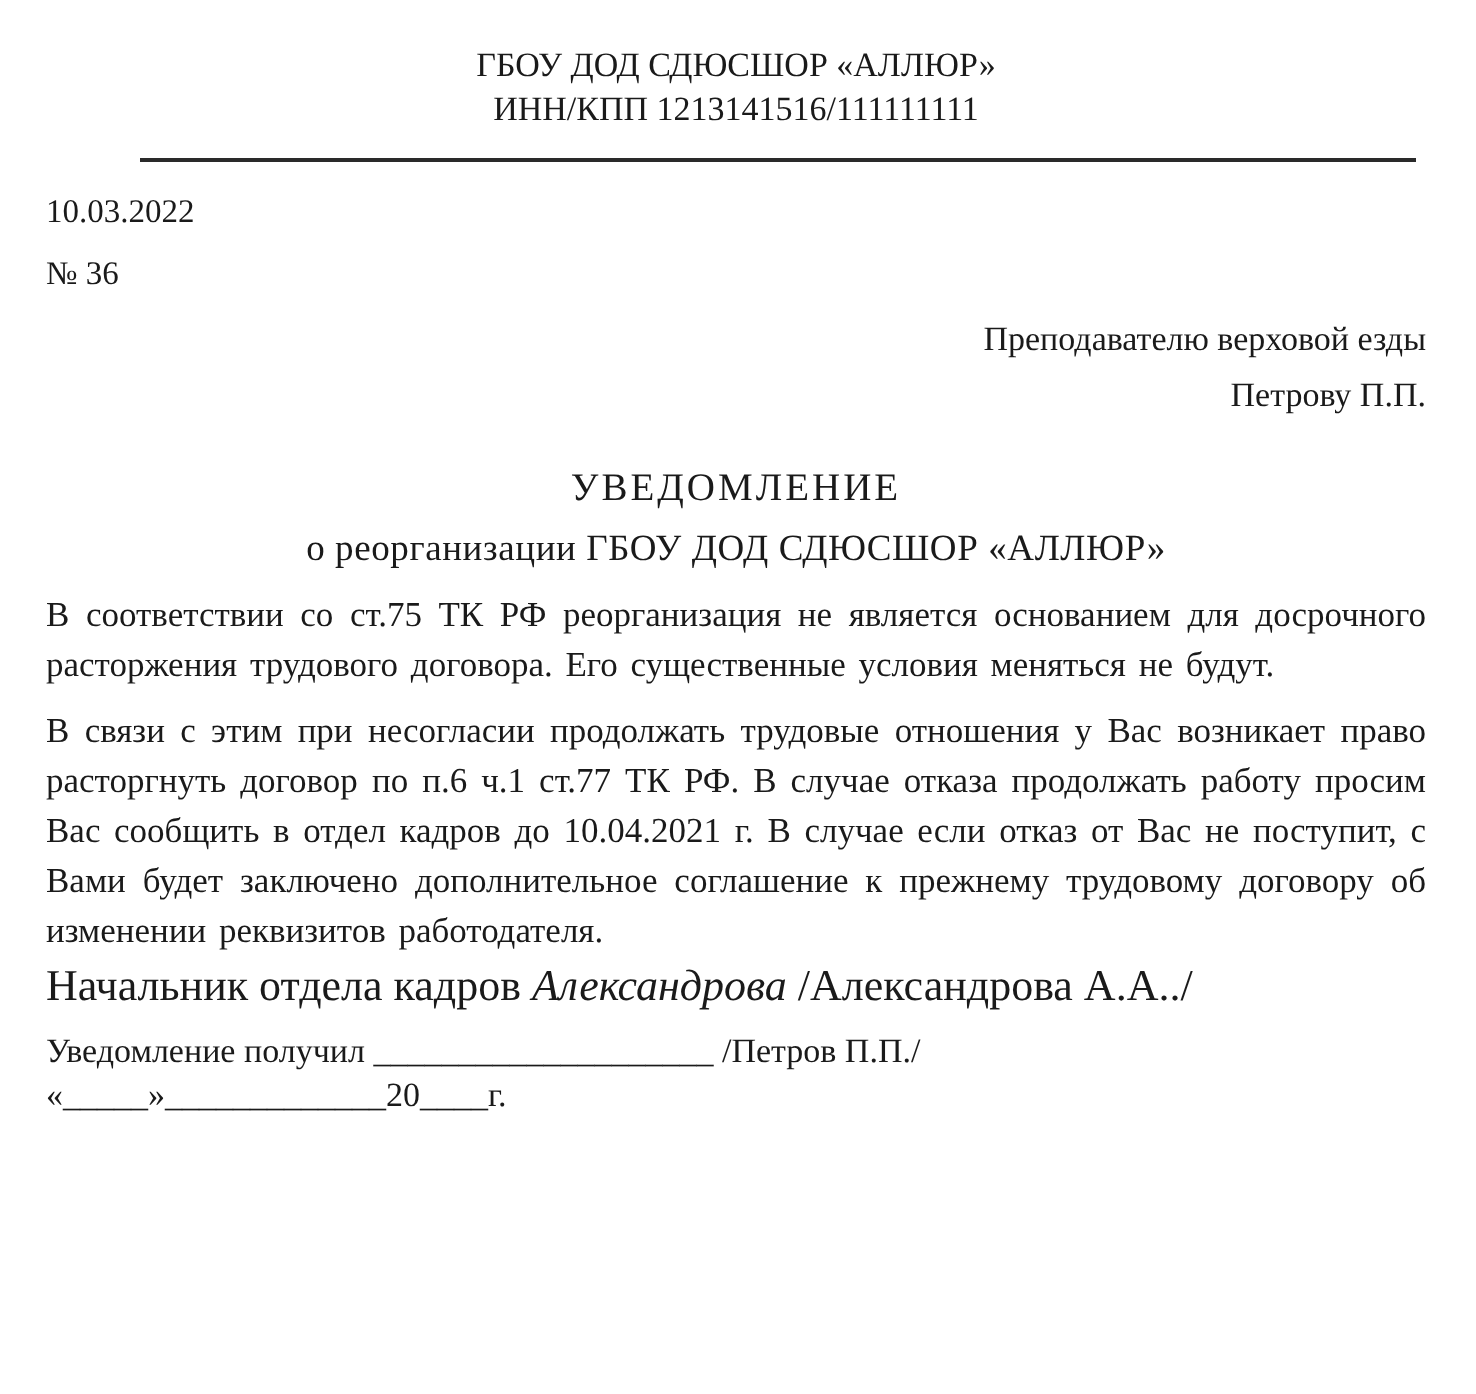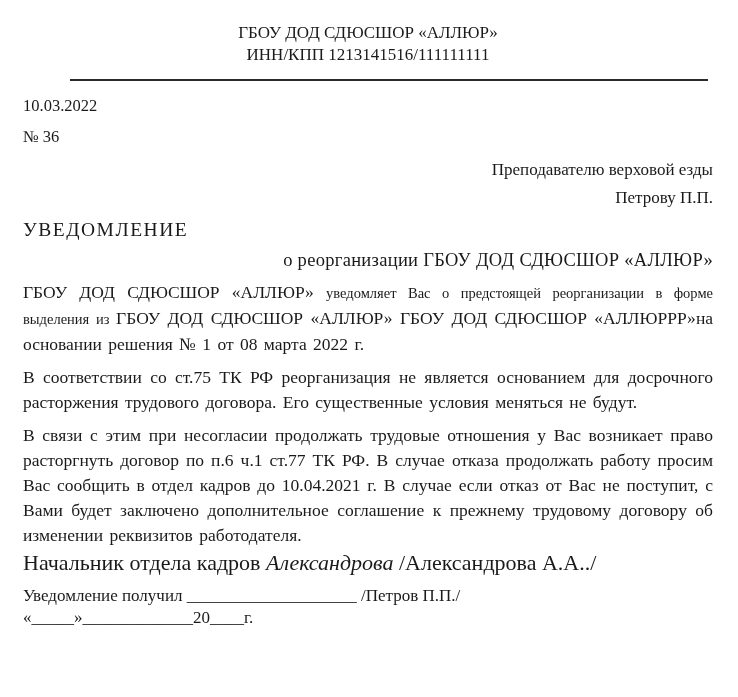--- a/index.html
+++ b/index.html
@@ -18,29 +18,29 @@
   .rule {
     width: 638px;
     margin: 13px 0 0 47px;
     border-top: 2px solid #2a2a2a;
     height: 0;
   }
   .doc-date { margin-top: 15px; font-size: 16.5px; line-height: 20px; }
   .doc-number { margin-top: 11px; font-size: 16.5px; line-height: 20px; }
   .addressee { margin-top: 9px; text-align: right; font-size: 17px; line-height: 28px; }
   .heading {
-    margin-top: 5px;
-    text-align: left;
+    margin-top: 20px;
+    text-align: center;
     font-size: 19.5px;
     line-height: 26px;
     letter-spacing: 1.5px;
   }
   .subheading {
     margin-top: 5px;
-    text-align: right;
+    text-align: center;
     font-size: 18.5px;
     line-height: 24px;
     letter-spacing: 0.3px;
   }
   .body-p {
     margin: 8px 0 0 0;
     text-align: justify;
     font-size: 17.5px;
     line-height: 25px;
     word-spacing: 2px;
@@ -73,21 +73,20 @@
   <div class="doc-number">№ 36</div>
 
   <div class="addressee">
     <div>Преподавателю верховой езды</div>
     <div>Петрову П.П.</div>
   </div>
 
   <div class="heading">УВЕДОМЛЕНИЕ</div>
   <div class="subheading">о реорганизации ГБОУ ДОД СДЮСШОР «АЛЛЮР»</div>
 
-  <p class="body-p"><span class="big">ГБОУ ДОД СДЮСШОР «АЛЛЮР» </span><span class="small">уведомляет Вас о предстоящей реорганизации в форме выделения из </span><span class="big">ГБОУ ДОД СДЮСШОР «АЛЛЮР» ГБОУ ДОД СДЮСШОР «АЛЛЮРРР»</span><span class="big">на основании решения № 1 от 08 марта 2022 г.</span></p>
 
   <p class="body-p">В соответствии со ст.75 ТК РФ реорганизация не является основанием для досрочного расторжения трудового договора. Его существенные условия меняться не будут.</p>
 
   <p class="body-p">В связи с этим при несогласии продолжать трудовые отношения у Вас возникает право расторгнуть договор по п.6 ч.1 ст.77 ТК РФ. В случае отказа продолжать работу просим Вас сообщить в отдел кадров до 10.04.2021 г.  В случае если отказ от Вас не поступит, с Вами будет заключено дополнительное соглашение к прежнему трудовому договору об изменении реквизитов работодателя.</p>
 
   <div class="sig-row">
     <span>Начальник отдела кадров</span>
     <span class="italic">Александрова</span>
     <span>/Александрова А.А../</span>
   </div>

